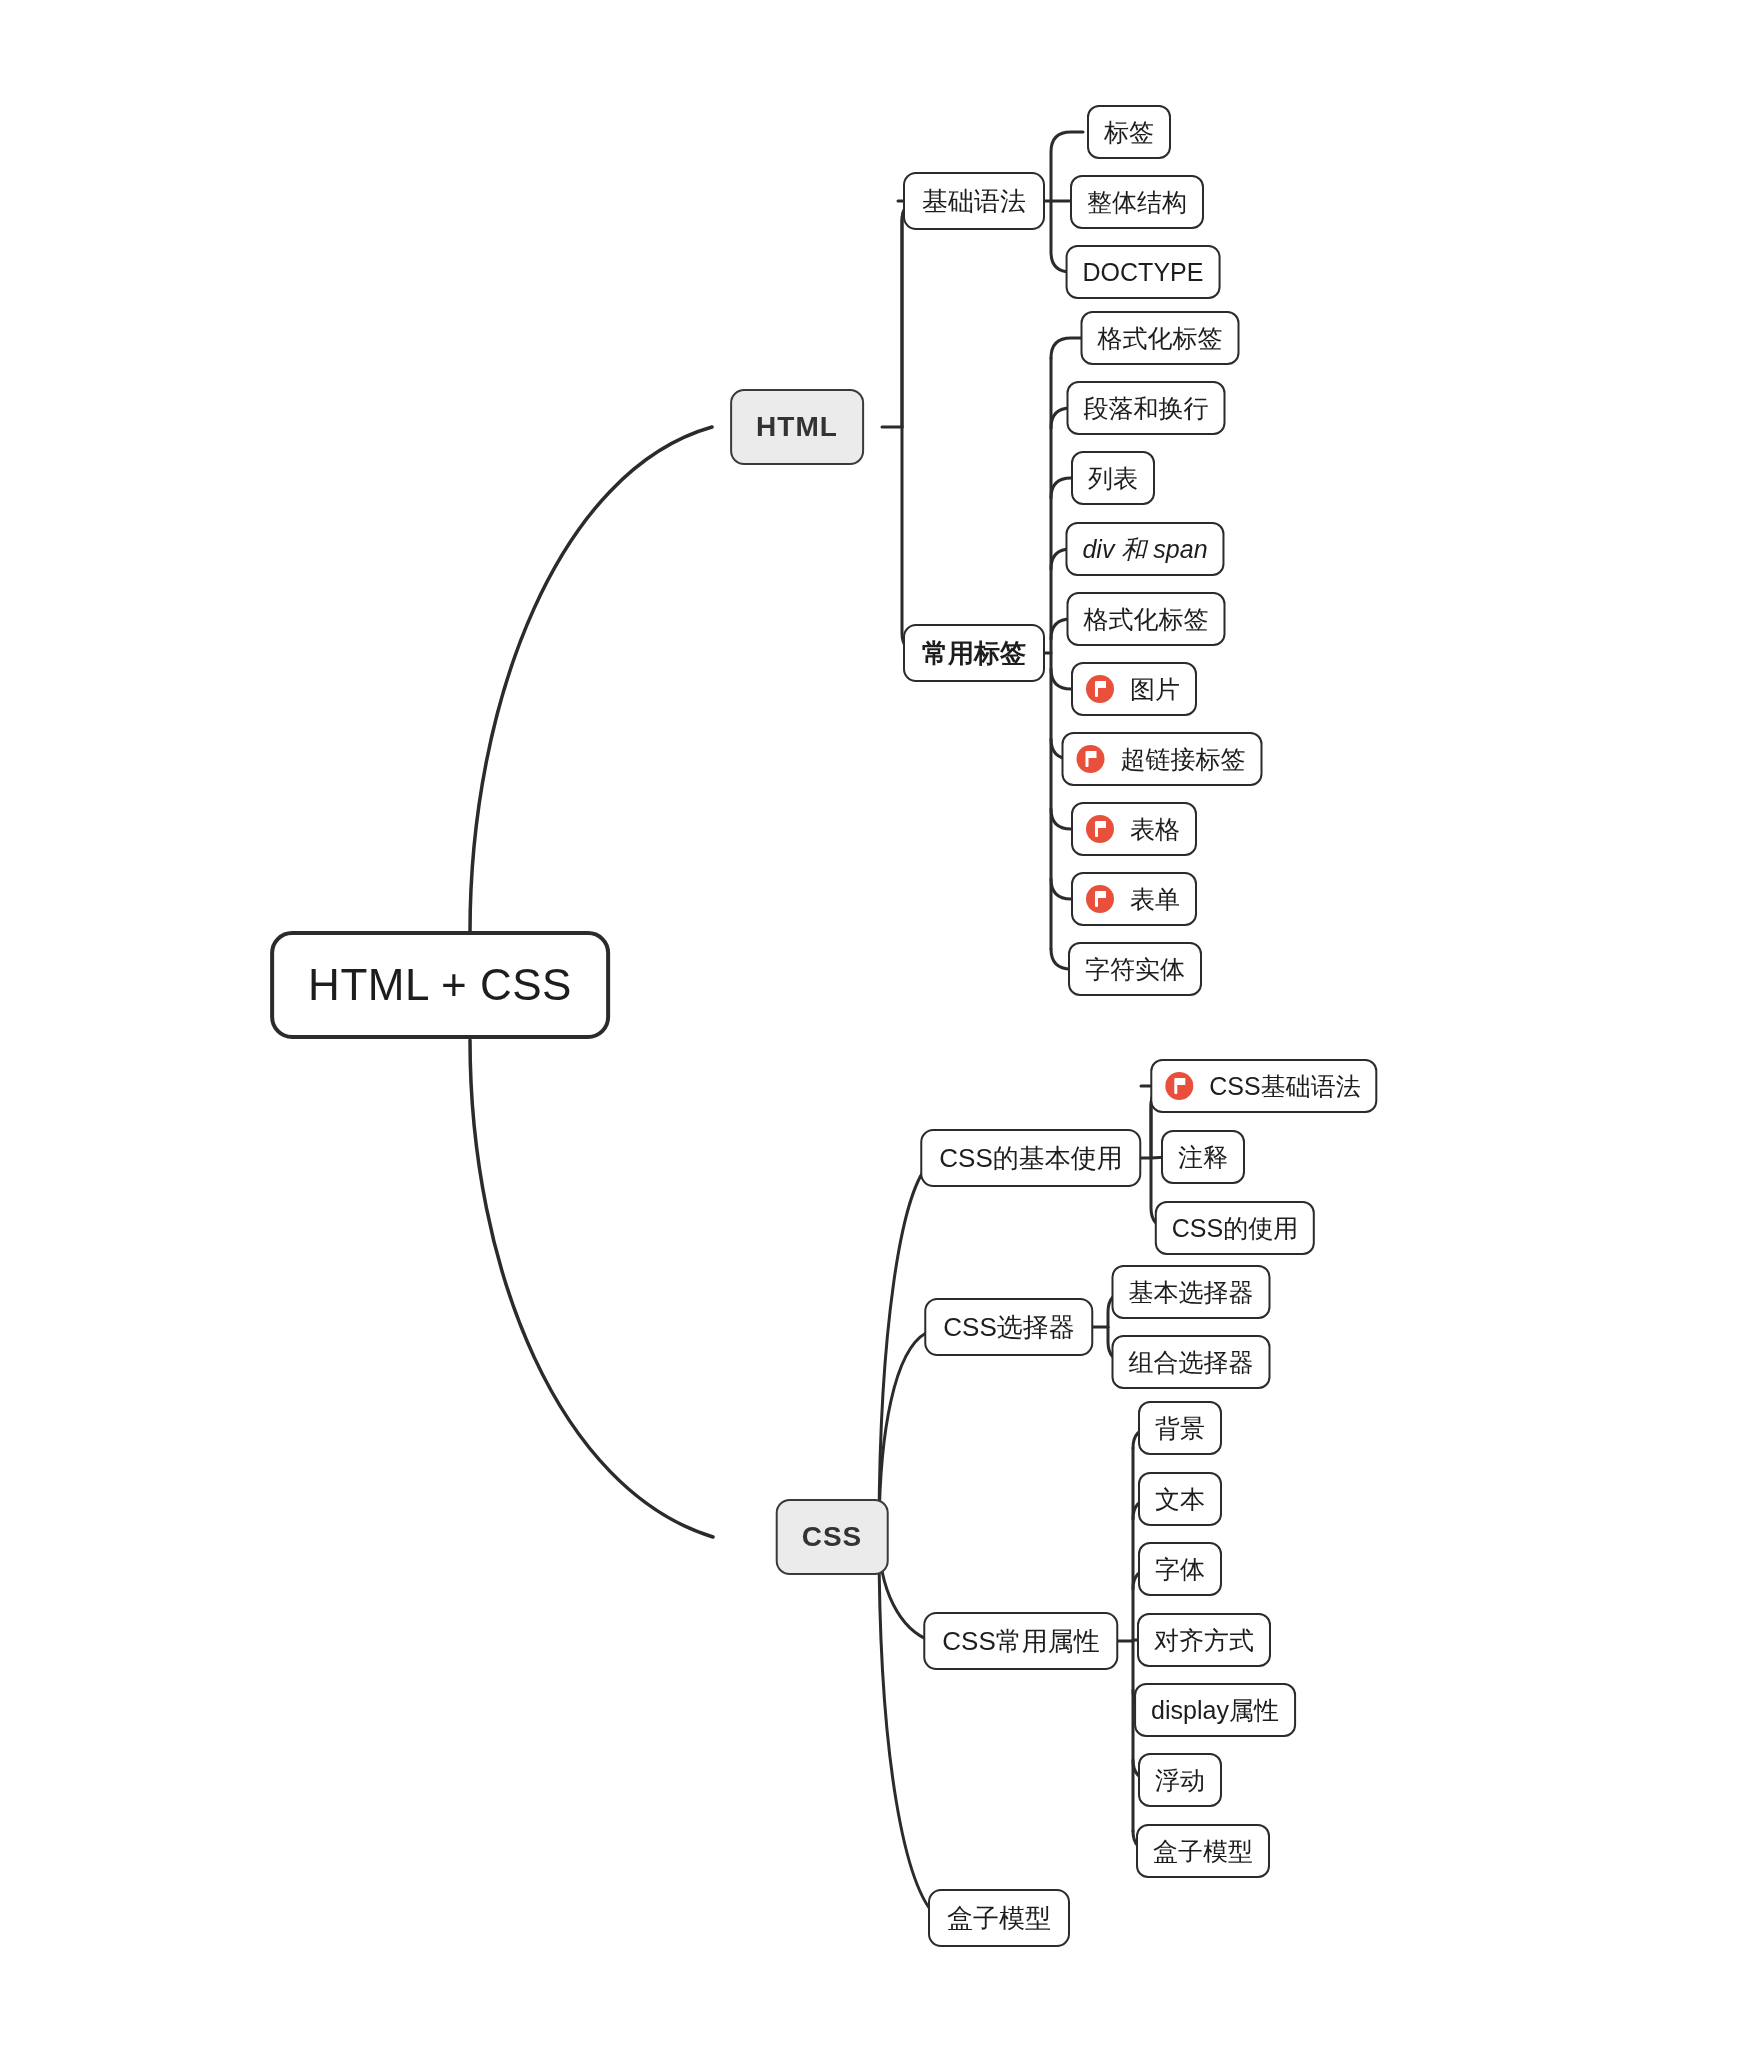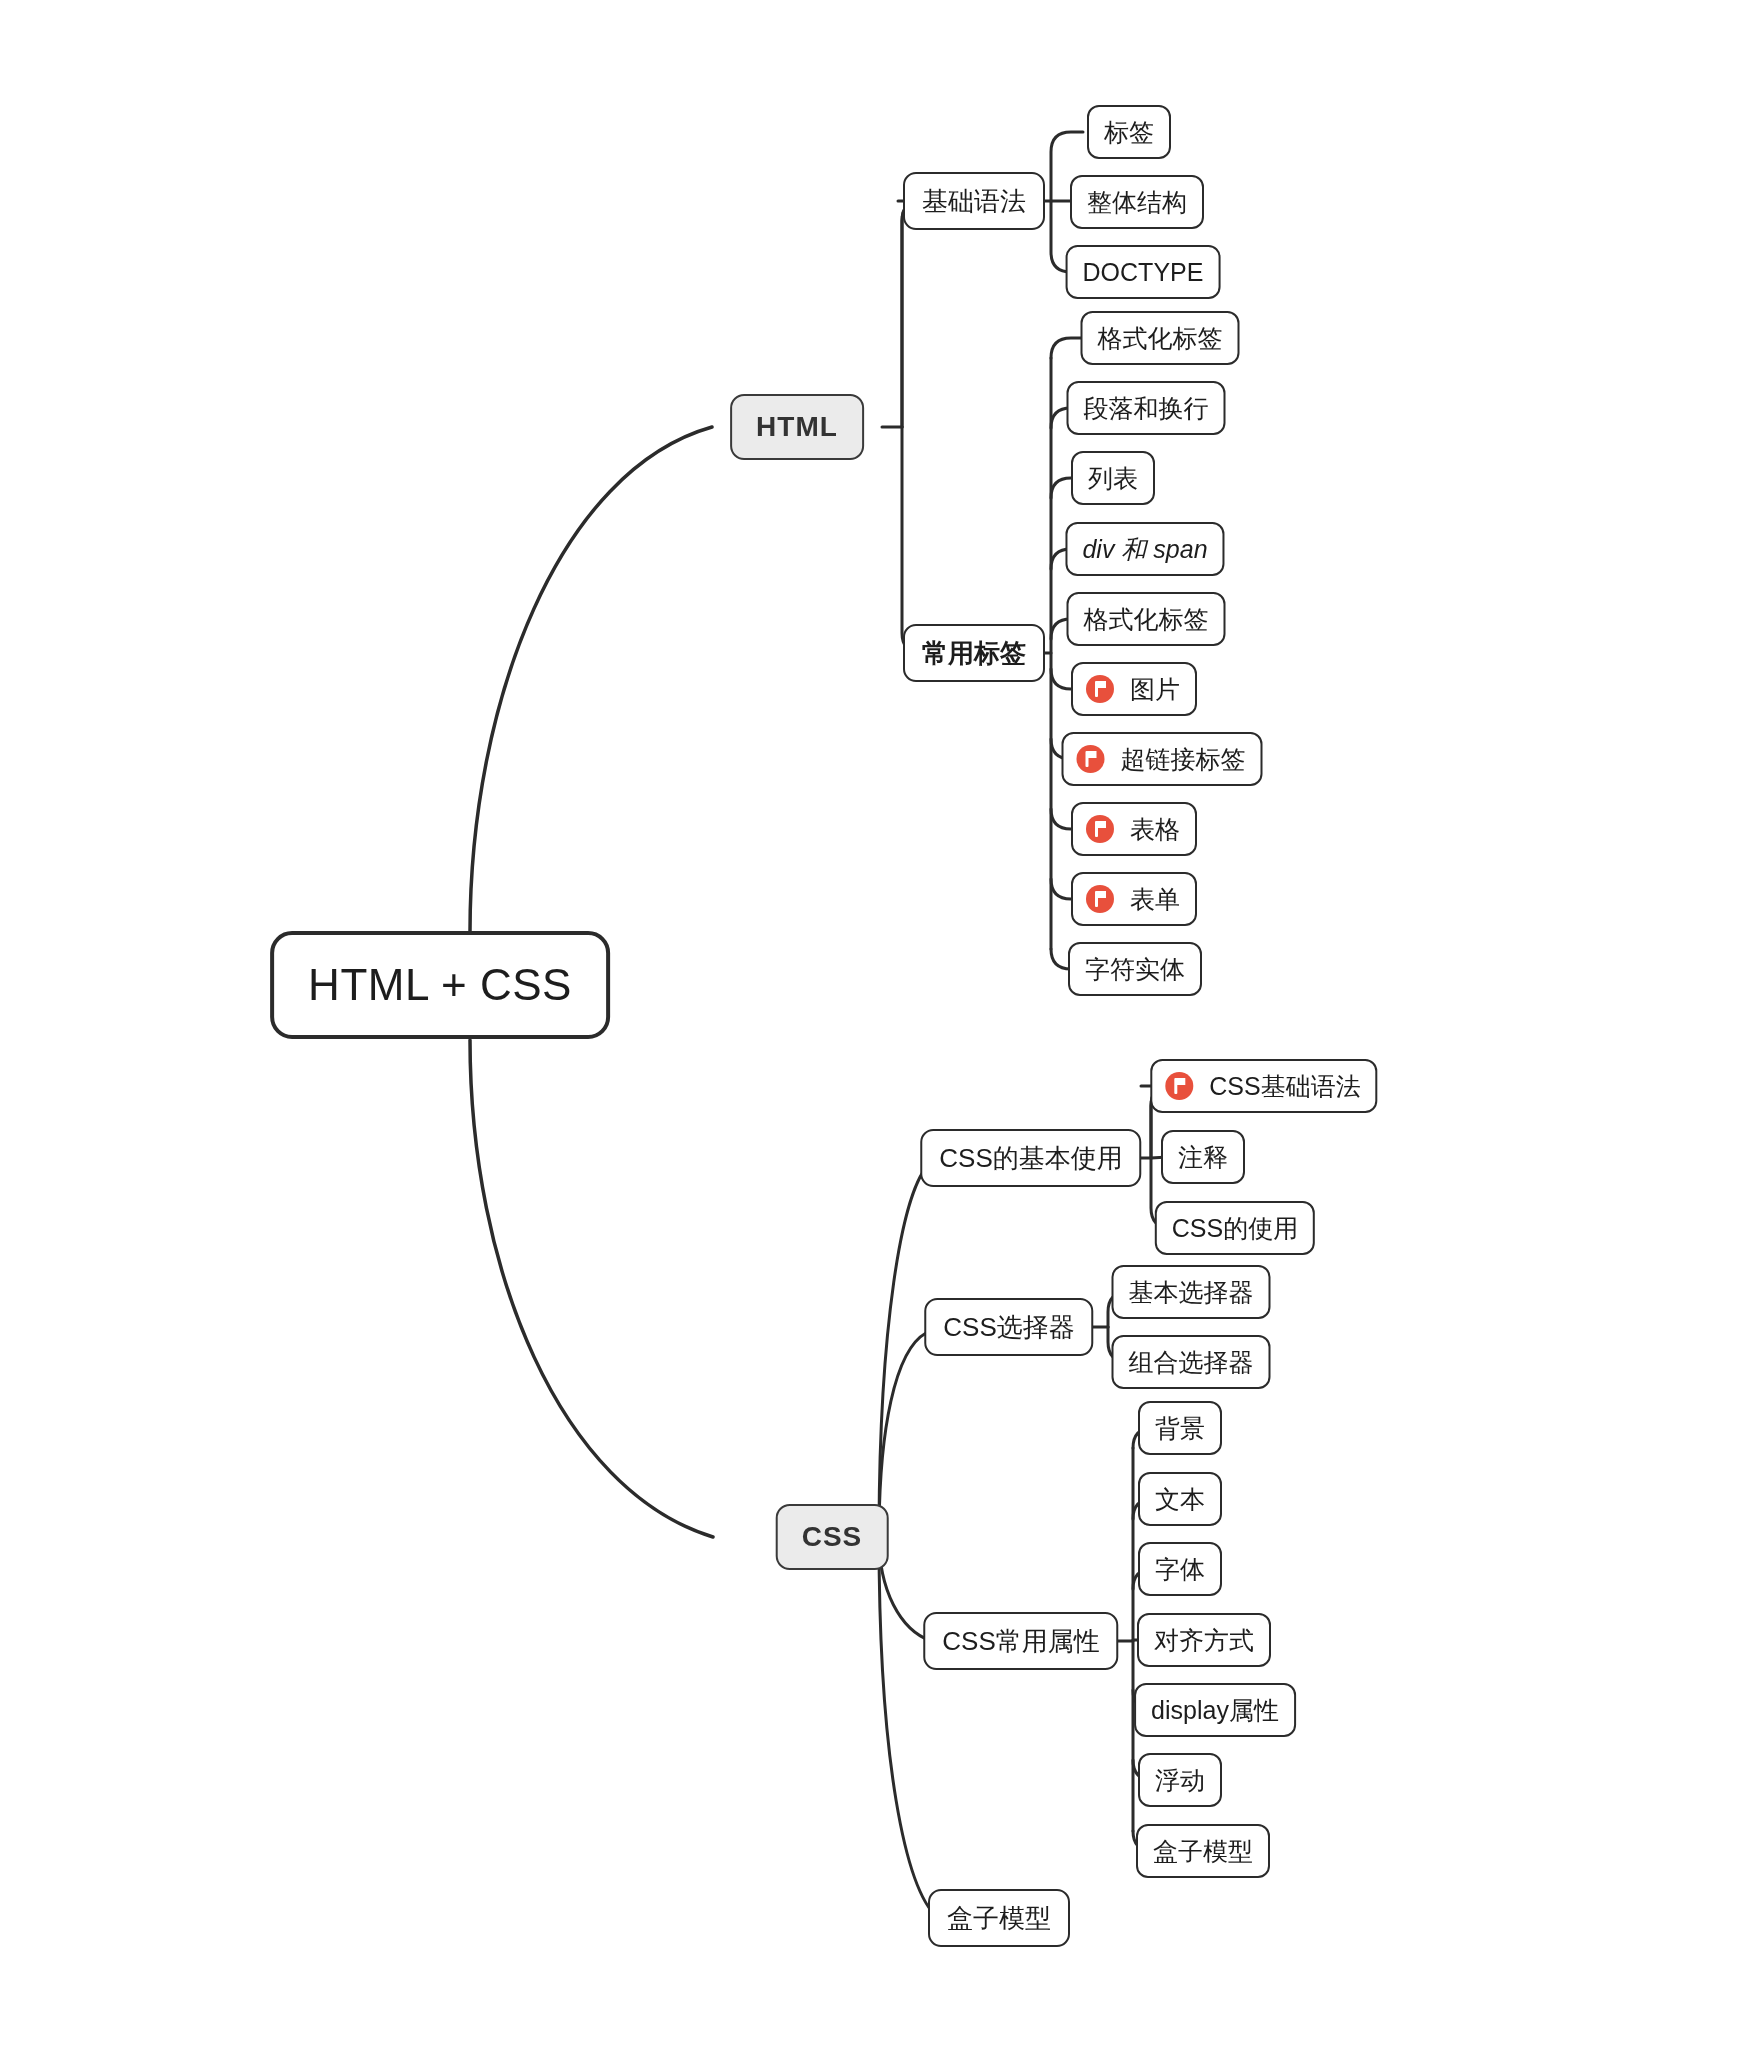--- a/index.html
+++ b/index.html
@@ -46,21 +46,21 @@
     font-size: 44px;
     letter-spacing: 0.5px;
     justify-content: center;
   }
   
   .node.lvl1 {
     border-radius: 14px;
     background: #ebebeb;
     border-color: #3a3a3a;
     padding: 6px 24px;
-    height: 66px;
+    height: 76px;
     font-size: 28px;
     font-weight: bold;
     letter-spacing: 1px;
     color: #333333;
   }
   
   .node.lvl2 {
     border-radius: 13px;
     padding: 0 17px;
     height: 58px;

